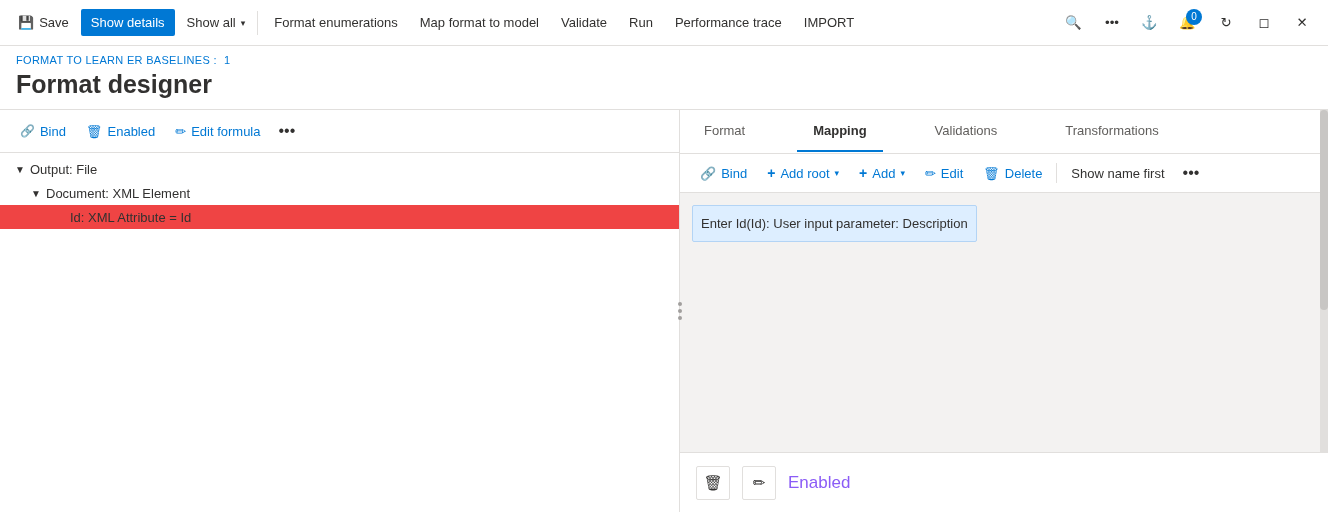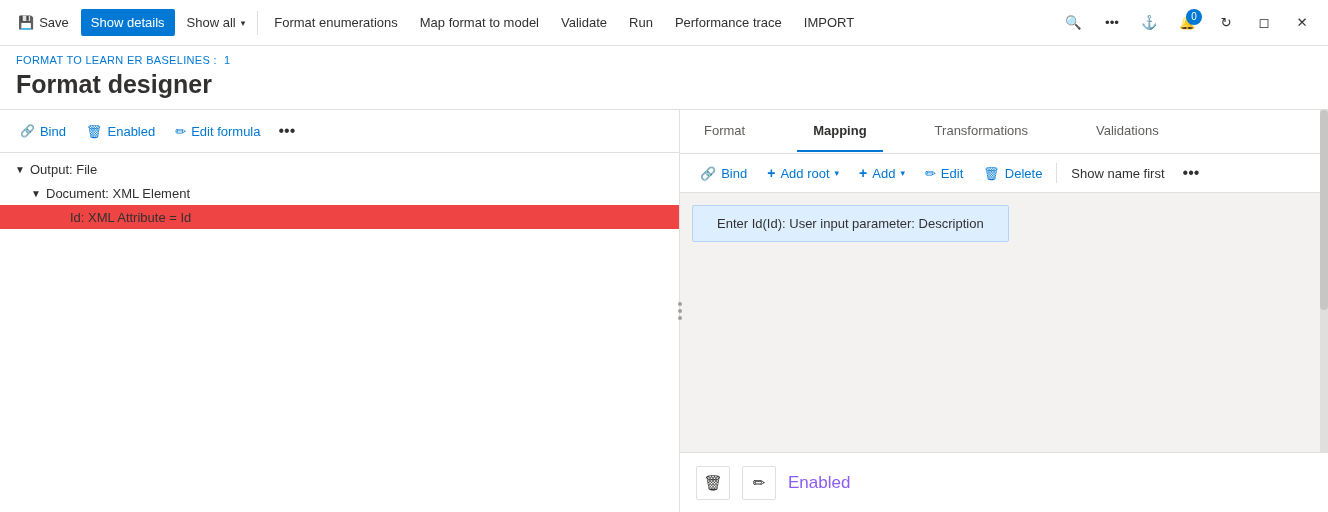--- a/index.html
+++ b/index.html
@@ -141,21 +141,21 @@
       border-radius: 2px; white-space: nowrap;
     }
     .right-sub-btn.text-black { color: #323130; }
     .right-sub-separator { width: 1px; height: 20px; background: #e1dfdd; margin: 0 2px; }
     .right-content {
       flex: 1; padding: 12px; overflow: auto;
       position: relative;
     }
     .mapping-card {
       background: #ddeeff; border: 1px solid #b3d4f5;
-      padding: 10px 24px; border-radius: 2px;
+      padding: 10px 8px; border-radius: 2px;
       font-size: 13px; color: #323130;
       display: inline-block;
     }
 
     
     .bottom-panel {
       position: absolute; bottom: 0; left: 0; right: 0;
       height: 60px;
       background: #ffffff;
       border-top: 1px solid #e1dfdd;
@@ -313,24 +313,24 @@
   <div class="right-panel">
 
     <div class="right-tabs">
       <div class="tab-item">
         <span>Format</span>
       </div>
       <div class="tab-item active">
         <span>Mapping</span>
       </div>
       <div class="tab-item">
+        <span>Validations</span>
+      </div>
+      <div class="tab-item">
         <span>Transformations</span>
-      </div>
-      <div class="tab-item">
-        <span>Validations</span>
       </div>
     </div>
 
     <div class="right-sub-toolbar">
       <button class="right-sub-btn">
         <span>🔗</span>
         <span>Bind</span>
       </button>
       <button class="right-sub-btn">
         <span style="font-size:14px;font-weight:bold;">+</span>

